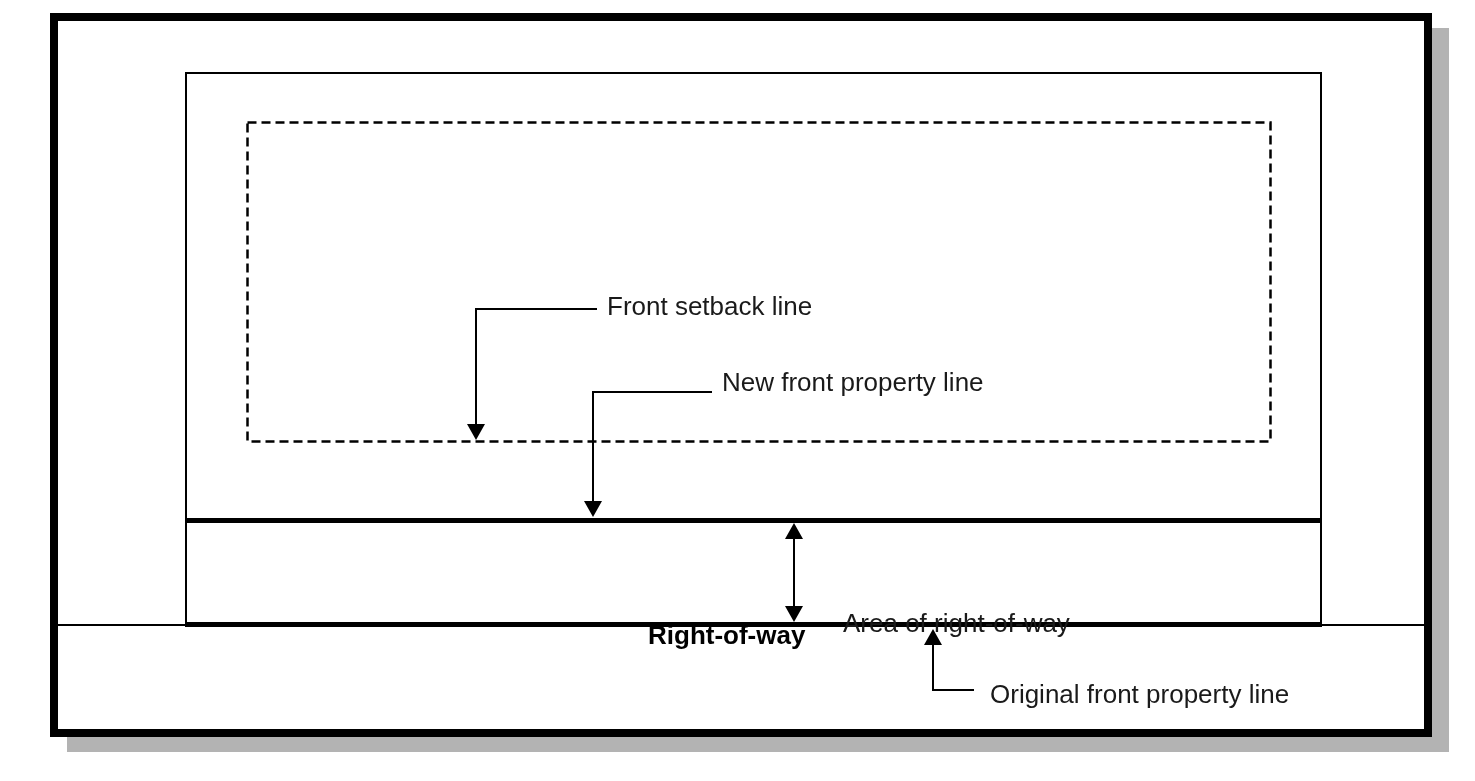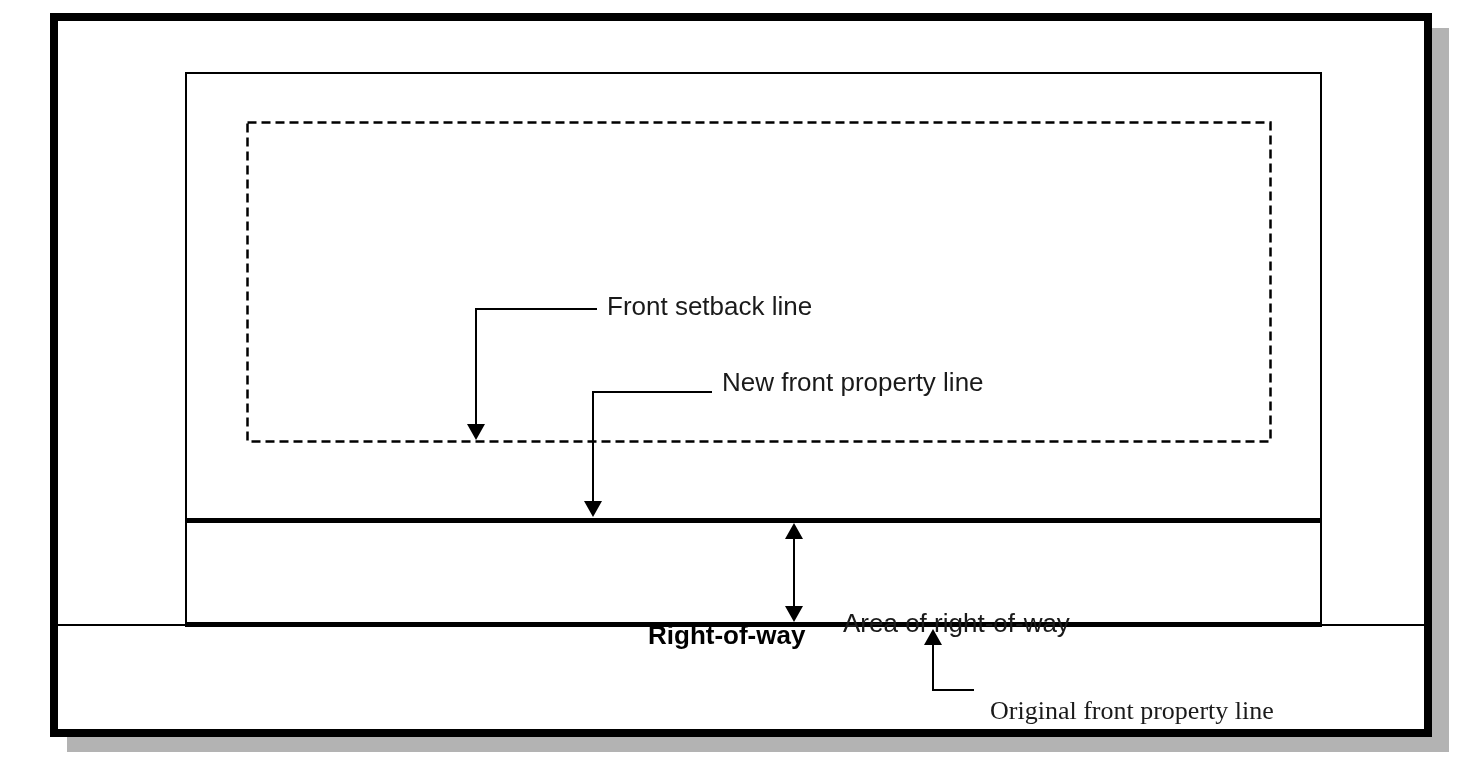--- a/index.html
+++ b/index.html
@@ -109,15 +109,15 @@
   <div class="hline" style="left:932px; top:689px; width:42px; height:2px;"></div>
 
   <div class="label" style="left:607px; top:292px;">Front setback line</div>
 
   <div class="label" style="left:722px; top:368px;">New front property line</div>
 
   <div class="label" style="left:843px; top:561px;margin-top:48px;">Area of right-of-way</div>
 
   <div class="label bold" style="left:608px; top:621px;margin-left:40px;">Right-of-way</div>
 
-  <div class="label" style="left:990px; top:696px;font-family:Liberation Serif, serif;">Original front property line</div>
+  <div class="label" style="left:990px; top:680px;">Original front property line</div>
 
 </div>
 
 </body></html>

